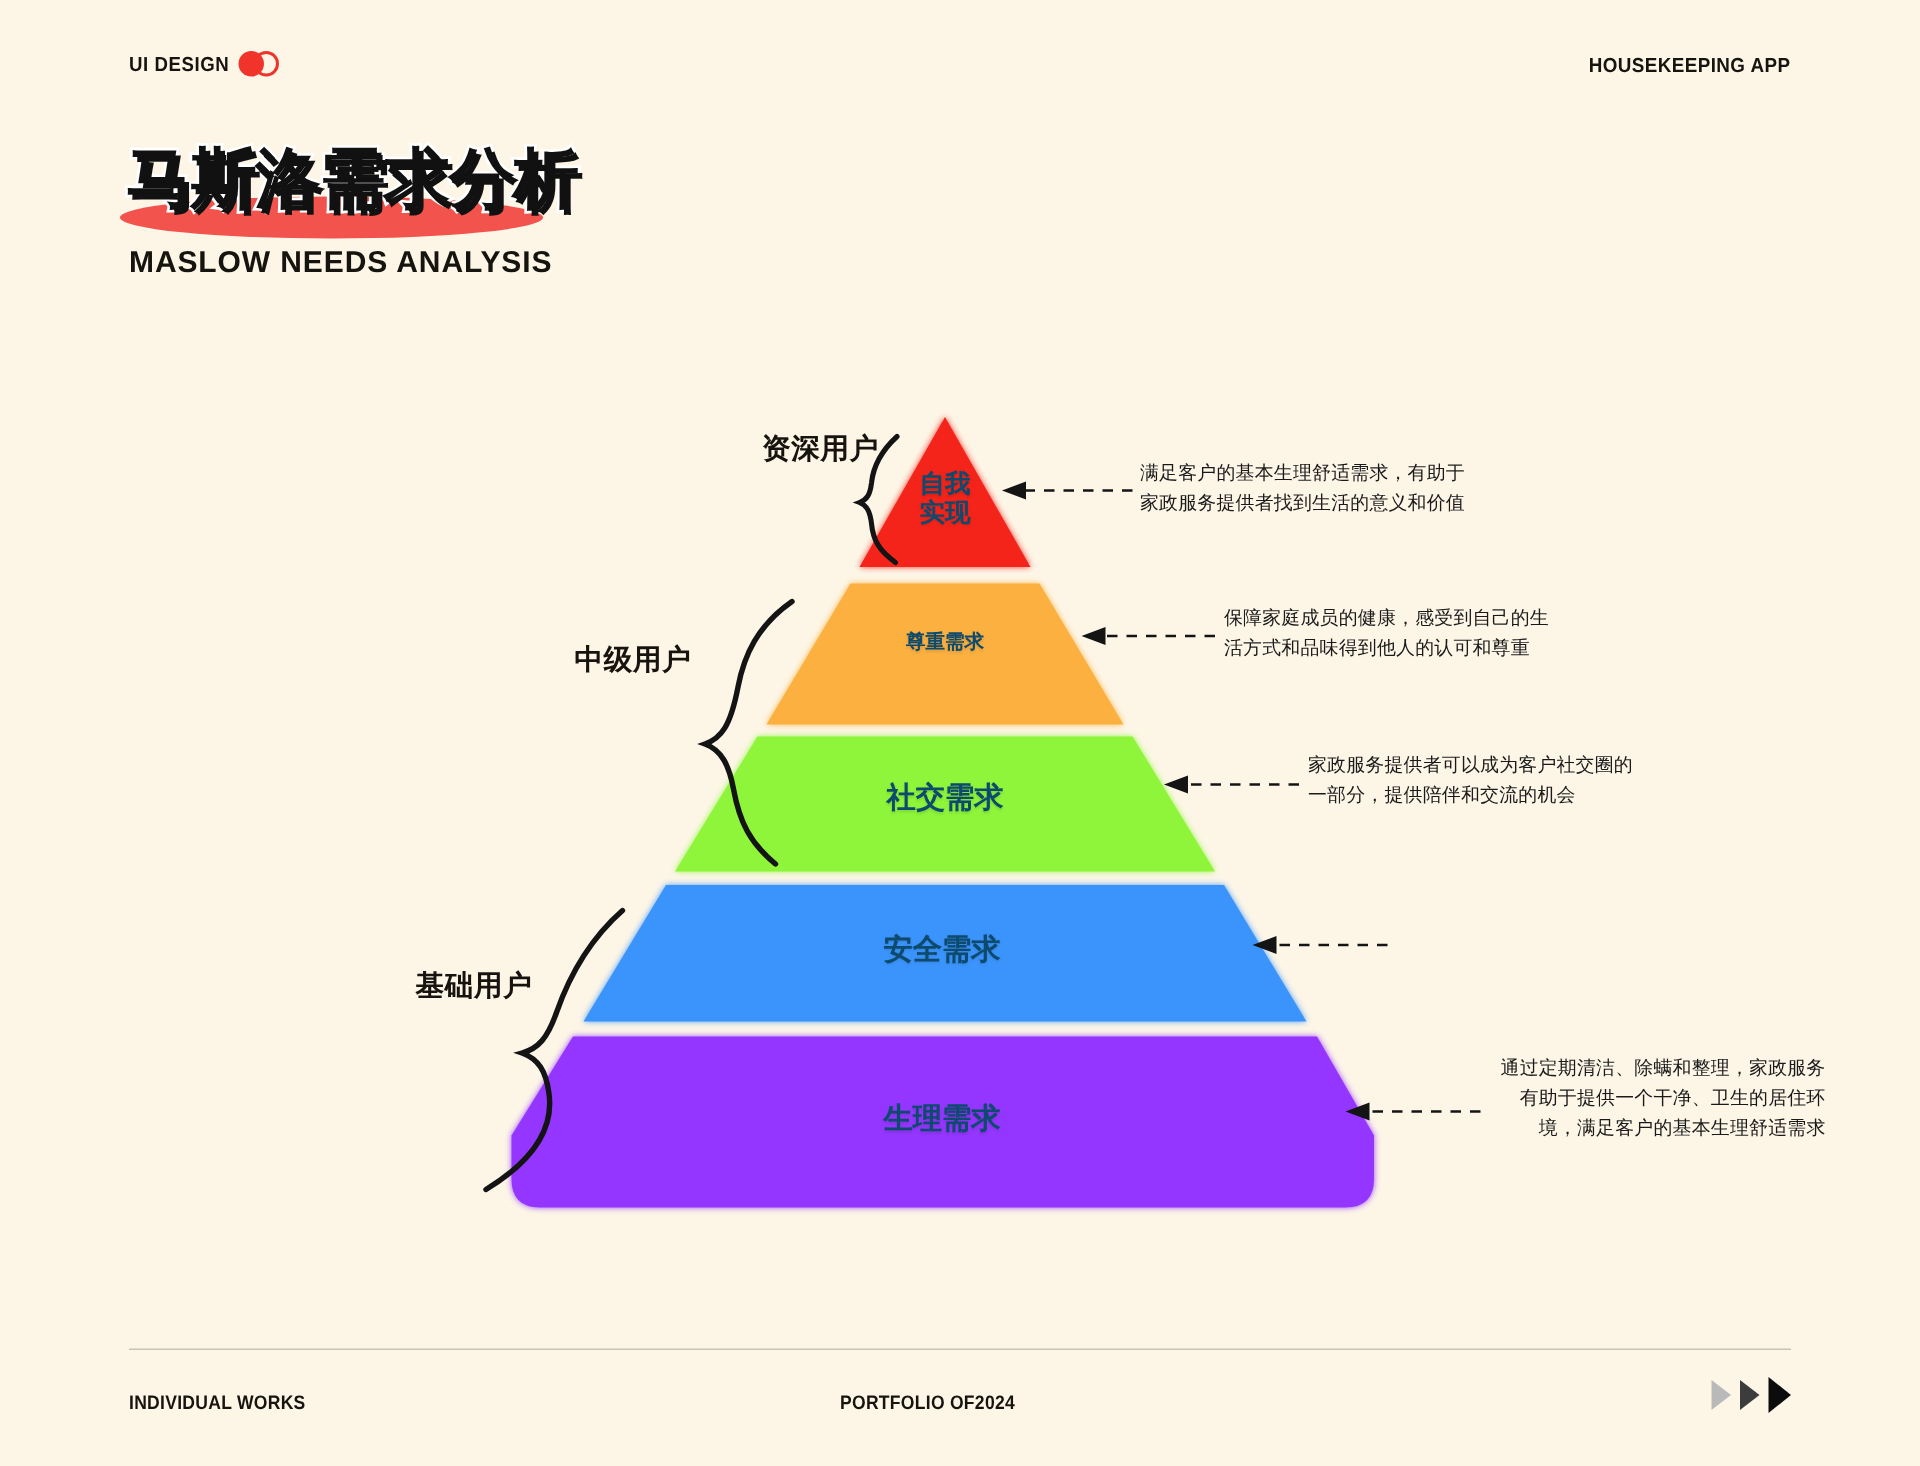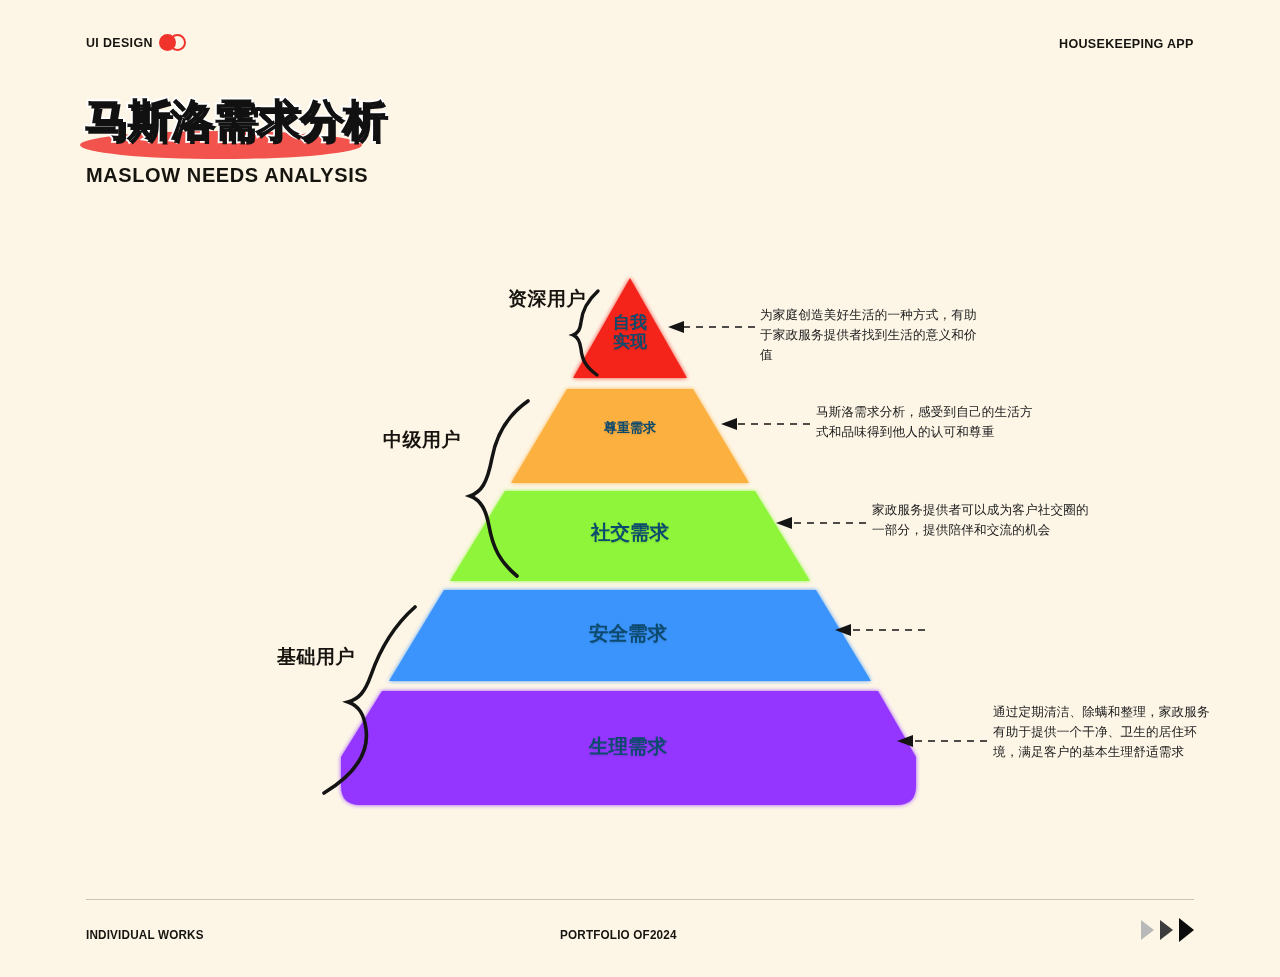--- a/index.html
+++ b/index.html
@@ -186,24 +186,24 @@
 实现</div>
   <div class="tier-label" style="left:530px; top:421px; width:200px; font-size:13px;">尊重需求</div>
   <div class="tier-label" style="left:530px; top:522px; width:200px; font-size:19.5px;">社交需求</div>
   <div class="tier-label" style="left:528px; top:623px; width:200px; font-size:19.5px;">安全需求</div>
   <div class="tier-label" style="left:528px; top:736px; width:200px; font-size:19.5px;">生理需求</div>
 
   <div class="grp-label" style="left:461px; top:286px;margin-left:47px;">资深用户</div>
   <div class="grp-label" style="left:383px; top:427px;">中级用户</div>
   <div class="grp-label" style="left:257px; top:644px;margin-left:20px;">基础用户</div>
 
-  <div class="anno" style="left:760px; top:306px;">为家庭创造美好生活的一种方式，有助于家政服务提供者找到生活的意义和价值</div>
-  <div class="anno" style="left:816px; top:403px;">马斯洛需求分析，感受到自己的生活方式和品味得到他人的认可和尊重</div>
+  <div class="anno" style="left:760px; top:306px;">满足客户的基本生理舒适需求，有助于家政服务提供者找到生活的意义和价值</div>
+  <div class="anno" style="left:816px; top:403px;">保障家庭成员的健康，感受到自己的生活方式和品味得到他人的认可和尊重</div>
   <div class="anno" style="left:872px; top:502px;font-family:Liberation Mono, monospace;">家政服务提供者可以成为客户社交圈的一部分，提供陪伴和交流的机会</div>
-  <div class="anno" style="left:993px; top:703px;">通过定期清洁、除螨和整理，家政服务有助于提供一个干净、卫生的居住环境，满足客户的基本生理舒适需求</div>
+  <div class="anno" style="left:993px; top:703px;text-align:right;">通过定期清洁、除螨和整理，家政服务有助于提供一个干净、卫生的居住环境，满足客户的基本生理舒适需求</div>
 </div>
 
 <div class="foot-rule"></div>
 <div class="foot-left">INDIVIDUAL WORKS</div>
 <div class="foot-center">PORTFOLIO OF2024</div>
 <div class="foot-arrows">
   <span class="tri t1"></span>
     <span class="tri t2"></span>
     <span class="tri t3"></span>
 </div>

